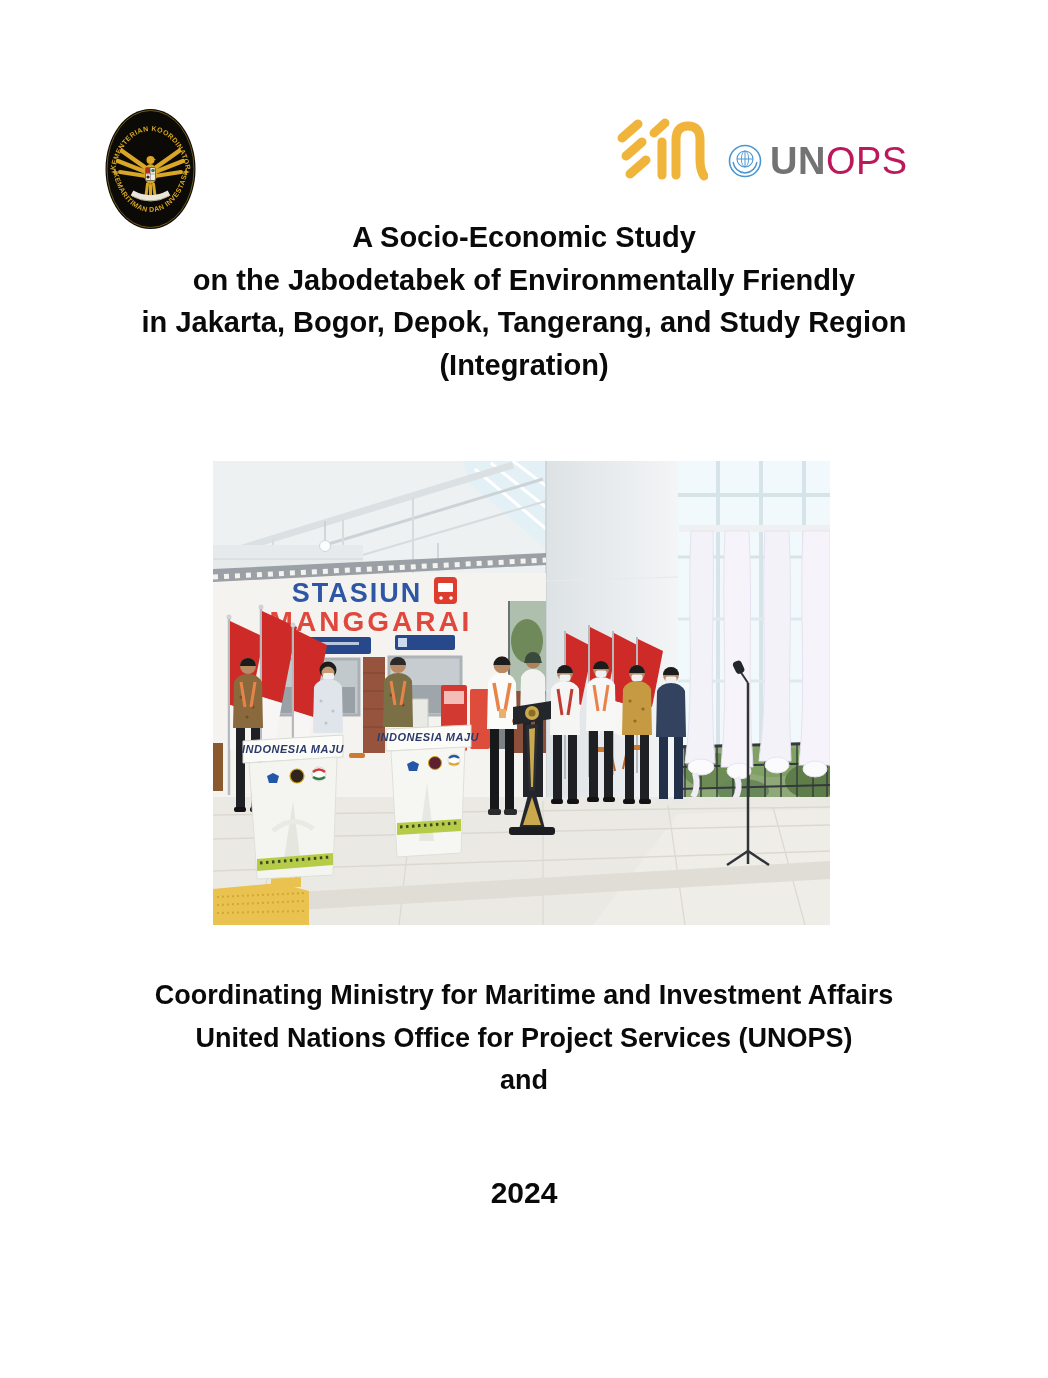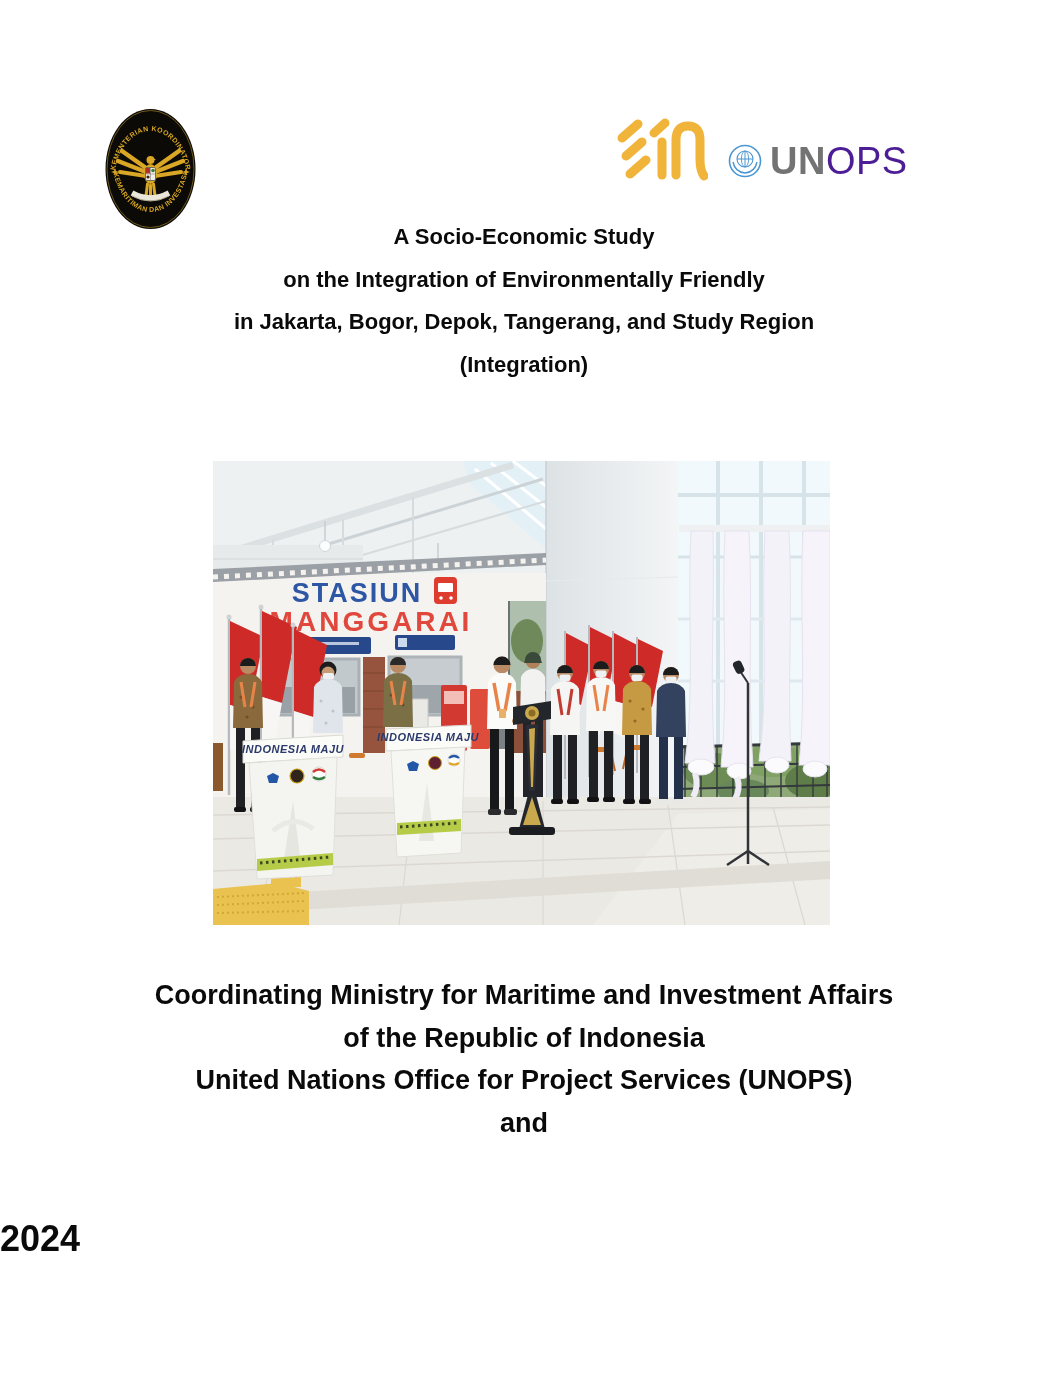--- a/index.html
+++ b/index.html
@@ -5,28 +5,28 @@
   html,body{margin:0;padding:0;background:#ffffff;}
   .page{position:relative;width:1048px;height:1378px;background:#ffffff;overflow:hidden;
         font-family:"Liberation Sans",sans-serif;color:#0a0a0a;}
   
   .emblem{position:absolute;left:105px;top:108px;width:91px;height:122px;}
   .partner{position:absolute;left:610px;top:112px;height:74px;display:flex;align-items:flex-start;}
   .partner .mark{margin-top:4px;}
   .partner .unops-lockup{display:flex;align-items:center;margin-top:30px;margin-left:20px;}
   .unops-text{font-size:38px;letter-spacing:.5px;line-height:1;margin-left:8px;white-space:nowrap;}
   .unops-text .un{font-weight:700;color:#737373;}
-  .unops-text .ops{font-weight:400;color:#4c1d95;}
+  .unops-text .ops{font-weight:400;color:#be185d;}
   
   .title-block{position:absolute;left:0;top:216px;width:1048px;text-align:center;
-               font-weight:bold;font-size:22px;line-height:42.5px;}
+               font-weight:bold;font-size:29px;line-height:42.5px;}
   .org-block{position:absolute;left:0;top:974px;width:1048px;text-align:center;
              font-weight:bold;font-size:27px;line-height:42.5px;}
-  .year-line{position:absolute;left:0;top:1176px;width:1048px;text-align:left;
-             font-weight:bold;font-size:36px;margin-top:42px;}
+  .year-line{position:absolute;left:0;top:1176px;width:1048px;text-align:center;
+             font-weight:bold;font-size:30px;}
   
   .photo{position:absolute;left:213px;top:461px;width:617px;height:476px;overflow:hidden;}
   .photo svg{display:block;}
   .photo text{font-family:"Liberation Sans",sans-serif;}
   .sign-top{font-weight:bold;font-size:27px;letter-spacing:2px;fill:#2d56a5;}
   .sign-bottom{font-weight:bold;font-size:28px;letter-spacing:3px;fill:#e0483d;}
   .podium-text{font-family:"Liberation Serif",serif;font-style:italic;font-weight:bold;
                font-size:11px;letter-spacing:.5px;fill:#2b3a6b;}
   .emblem-arc{font-family:"Liberation Sans",sans-serif;font-weight:bold;font-size:7px;
               letter-spacing:.4px;fill:#d9a625;}
@@ -103,21 +103,21 @@
         <ellipse cx="17" cy="15" rx="3.6" ry="8" fill="none" stroke="#4a96d2" stroke-width="0.9"></ellipse>
         <path d="M 5,18 Q 7,28 17,29" fill="none" stroke="#4a96d2" stroke-width="1.4"></path>
         <path d="M 29,18 Q 27,28 17,29" fill="none" stroke="#4a96d2" stroke-width="1.4"></path>
       </svg>
       <div class="unops-text"><span class="un">UN</span><span class="ops">OPS</span></div>
     </div>
   </div>
 
   <div class="title-block">
     <div>A Socio-Economic Study</div>
-    <div>on the Integration of Environmentally Friendly</div>
+    <div>on the Jabodetabek of Environmentally Friendly</div>
     <div>in Jakarta, Bogor, Depok, Tangerang, and Study Region</div>
     <div>(Integration)</div>
   </div>
 
   <div class="photo">
     <svg viewBox="0 0 617 464" width="617" height="464">
       <defs>
         <linearGradient id="wallGrad" x1="0" y1="0" x2="1" y2="0">
           <stop offset="0" stop-color="#dde2e5"></stop>
             <stop offset="1" stop-color="#f3f5f6"></stop>
@@ -464,20 +464,19 @@
         <rect x="521" y="200" width="9" height="13" rx="3.5" fill="#23262a" stroke="none" transform="rotate(-25 525 206)"></rect>
         <line x1="535" y1="390" x2="514" y2="404" stroke-width="2.5"></line>
         <line x1="535" y1="390" x2="556" y2="404" stroke-width="2.5"></line>
         <line x1="535" y1="390" x2="535" y2="403" stroke-width="2.5"></line>
       </g>
     </svg>
   </div>
 
   <div class="org-block">
     <div>Coordinating Ministry for Maritime and Investment Affairs</div>
-    <div>of the Republic of Indonesia</div>
     <div>United Nations Office for Project Services (UNOPS)</div>
     <div>and</div>
   </div>
 
   <div class="year-line">2024</div>
 
 </div>
 
 </body></html>

